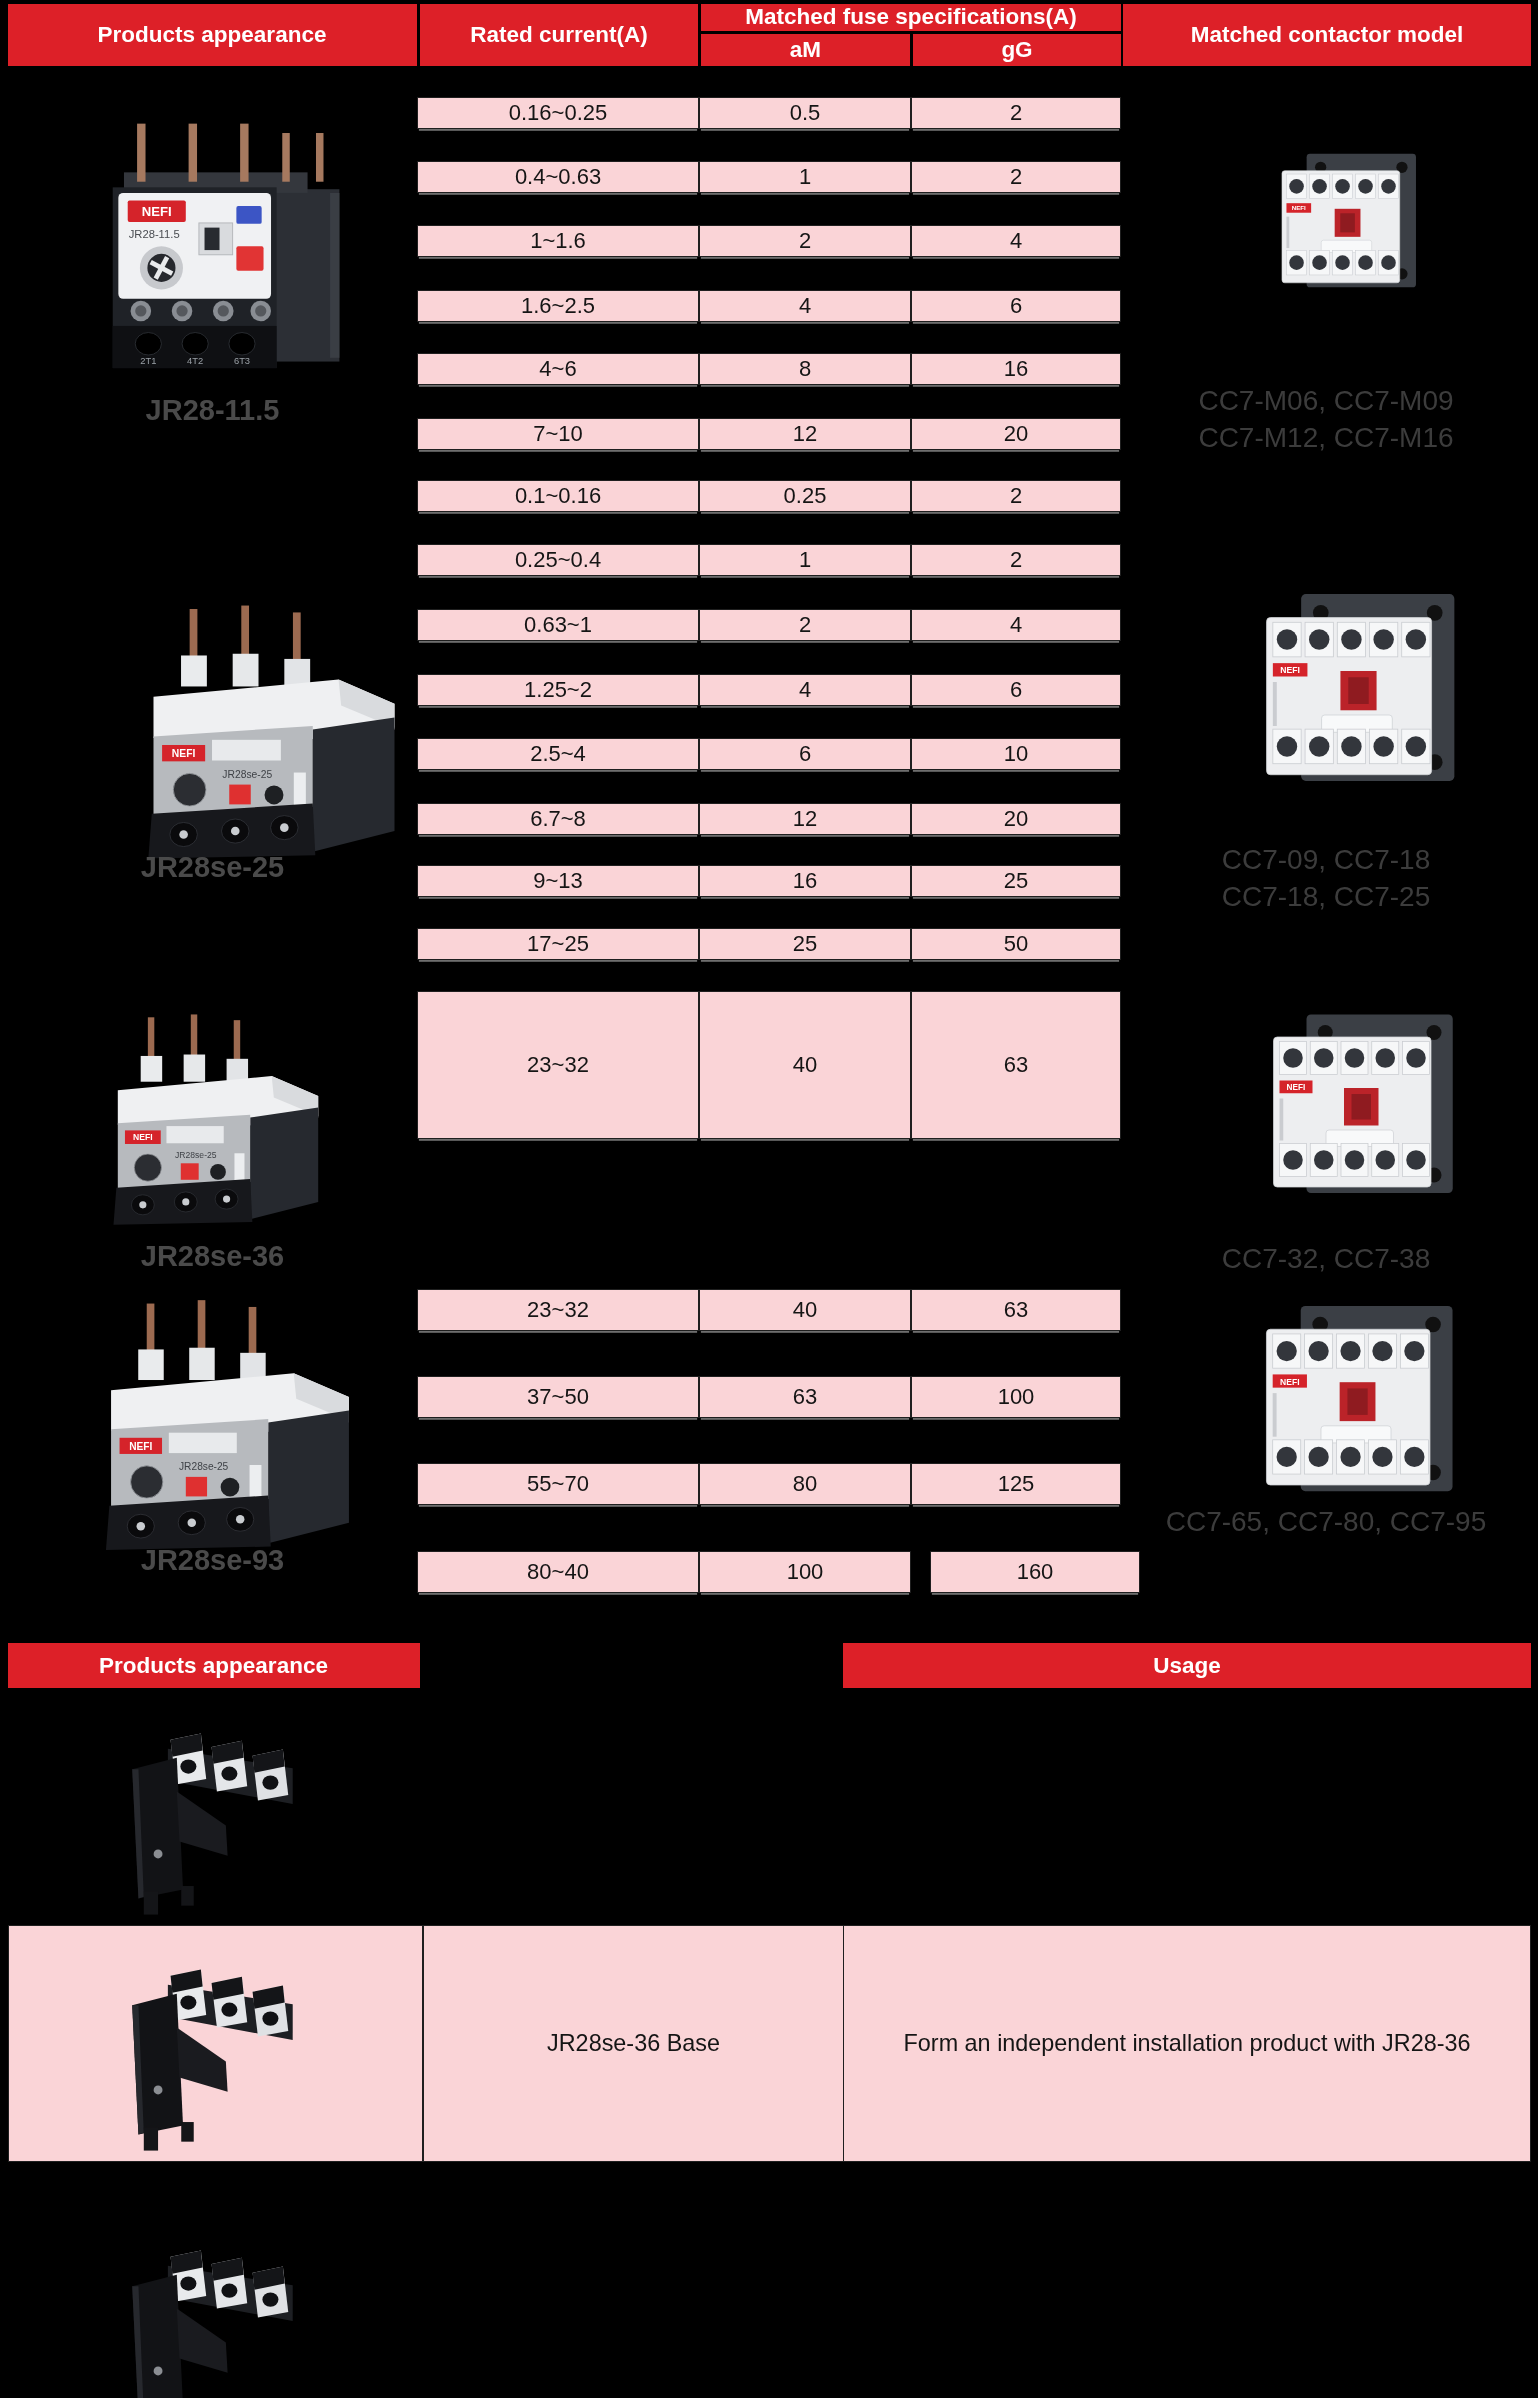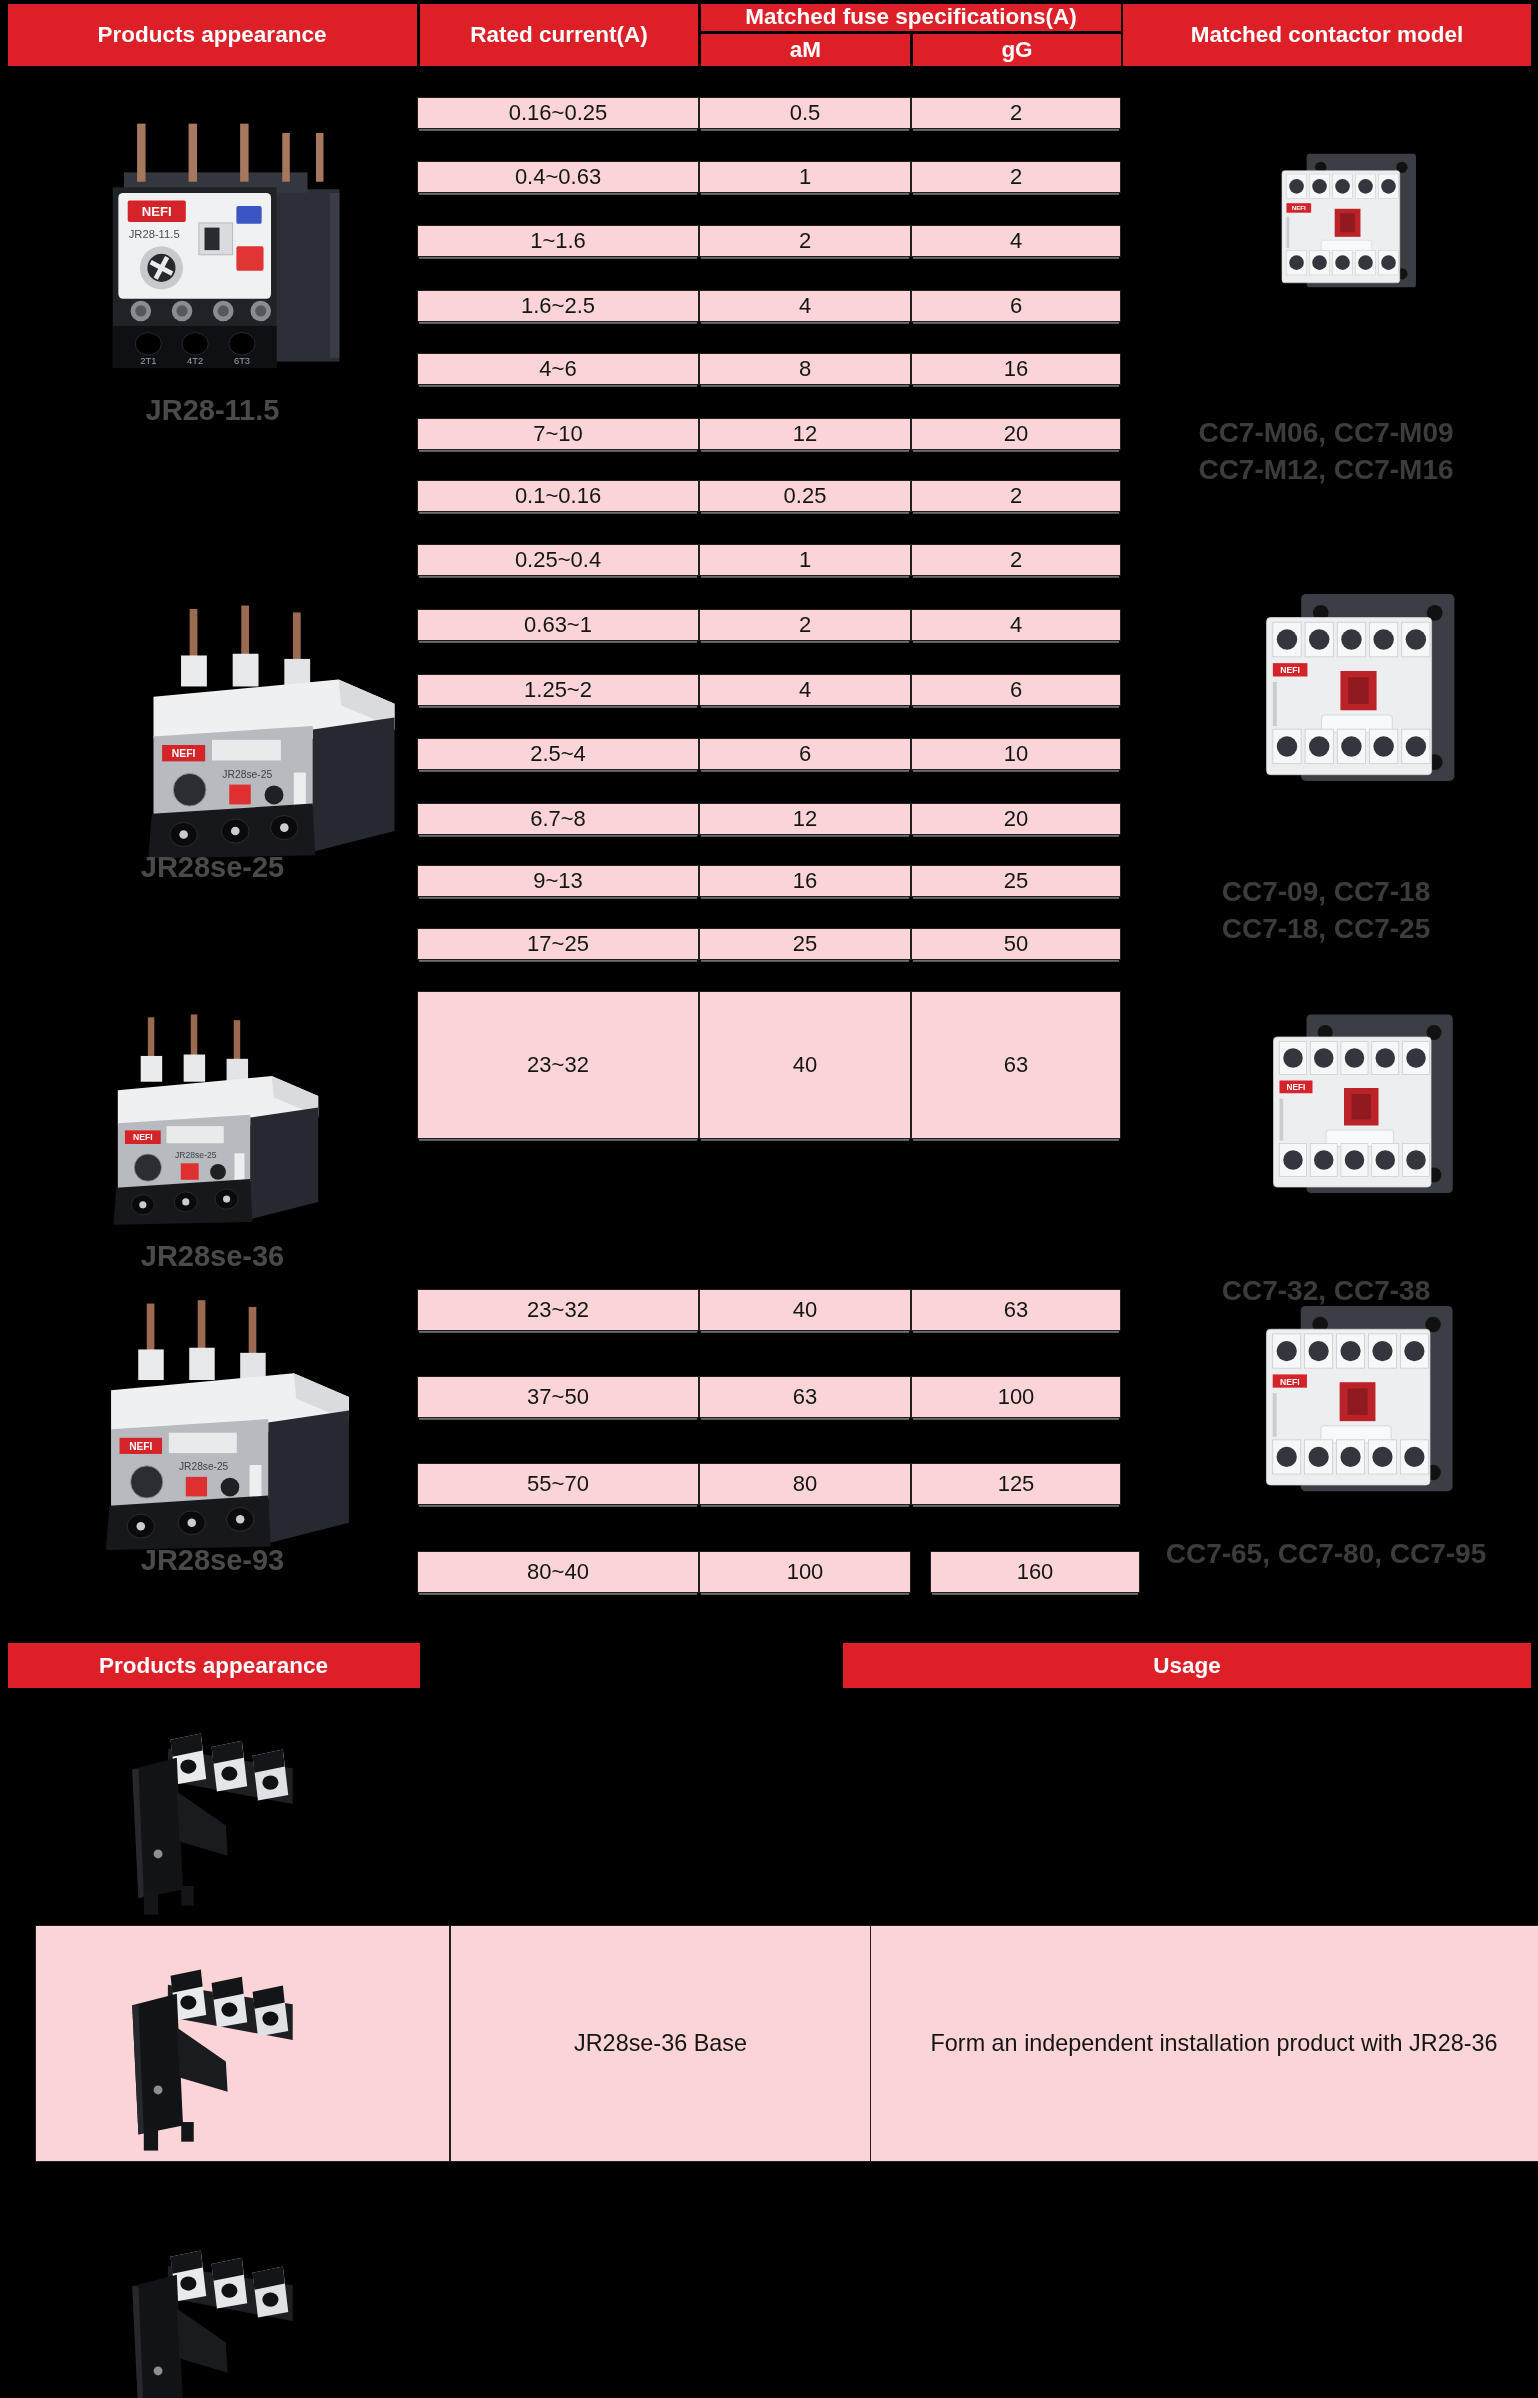--- a/index.html
+++ b/index.html
@@ -5,23 +5,23 @@
   html,body{margin:0;padding:0;background:#000;}
   .page{position:relative;width:1538px;height:2399px;background:#000;overflow:hidden;
         font-family:"Liberation Sans",sans-serif;}
   .abs{position:absolute;box-sizing:border-box;}
   .hdr{background:#dd2028;color:#fff;font-weight:bold;font-size:22.5px;
        display:flex;align-items:center;justify-content:center;text-align:center;}
   .pcell{background:#fad4d7;border:1.9px solid #1f1f1f;color:#151515;font-size:22px;
          display:flex;align-items:center;justify-content:center;
          box-shadow:0 3.7px 0 -1.9px #6e6e6e;}
   .pcell2{background:#fad4d7;border:1.9px solid #1f1f1f;color:#151515;font-size:23.4px;
-          display:flex;align-items:center;justify-content:center;text-align:center;margin-left:27px;}
+          display:flex;align-items:center;justify-content:center;text-align:center;}
   .jr-label{color:#4a4a4a;font-weight:bold;font-size:29px;text-align:center;}
-  .cc-label{color:#3c3c3c;font-weight:bold;font-size:28px;text-align:center;line-height:37px;margin-top:32px;}
+  .cc-label{color:#3c3c3c;font-weight:normal;font-size:28px;text-align:center;line-height:37px;}
   svg.product{display:block;}
 </style>
 </head>
 <body>
 
 <svg width="0" height="0" style="position:absolute" aria-hidden="true">
   <defs>
     <symbol id="relay-iso" viewBox="0 0 320 300">
       <g fill="#9c6a50">
         <rect x="62" y="10" width="9" height="58"></rect>

